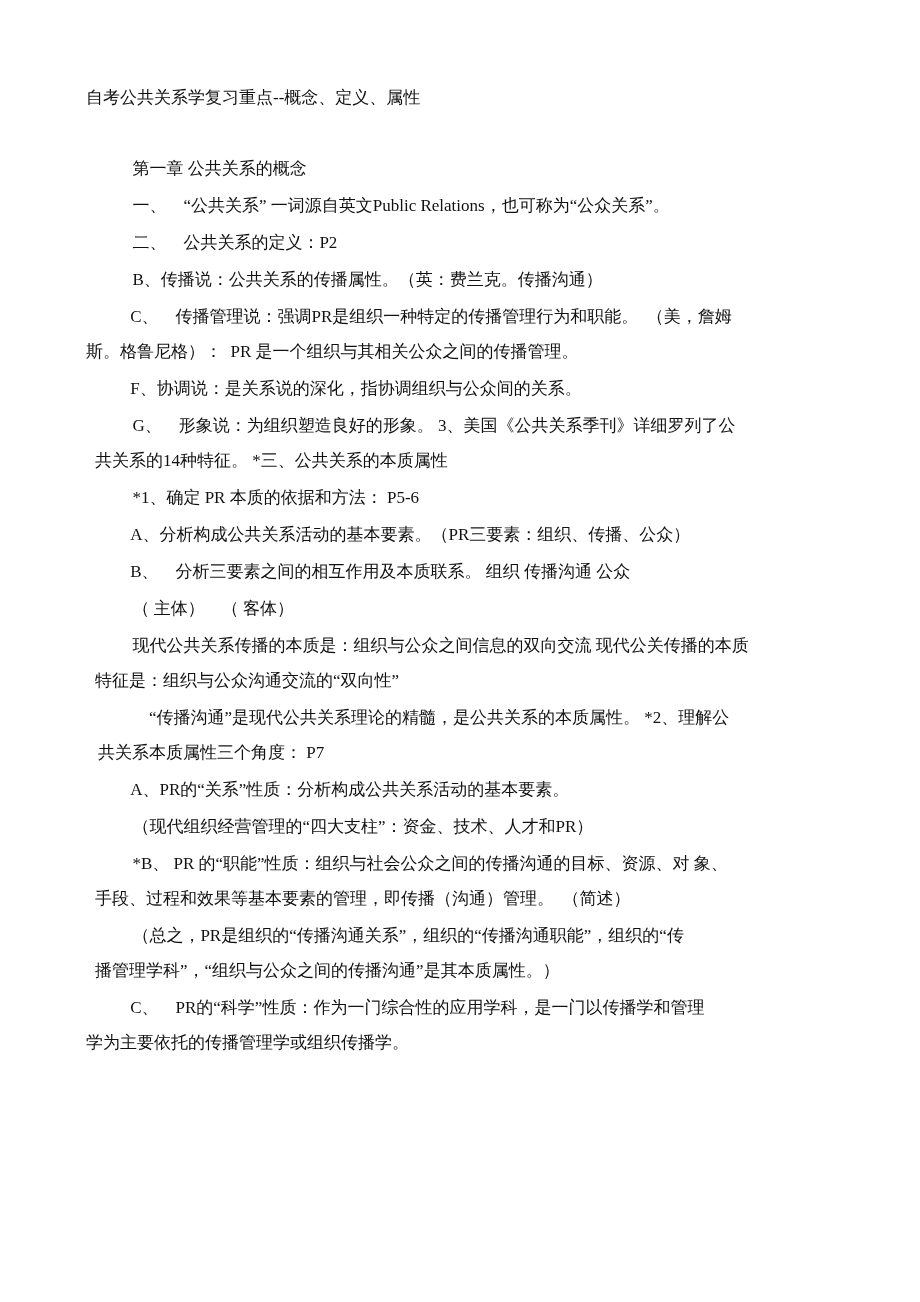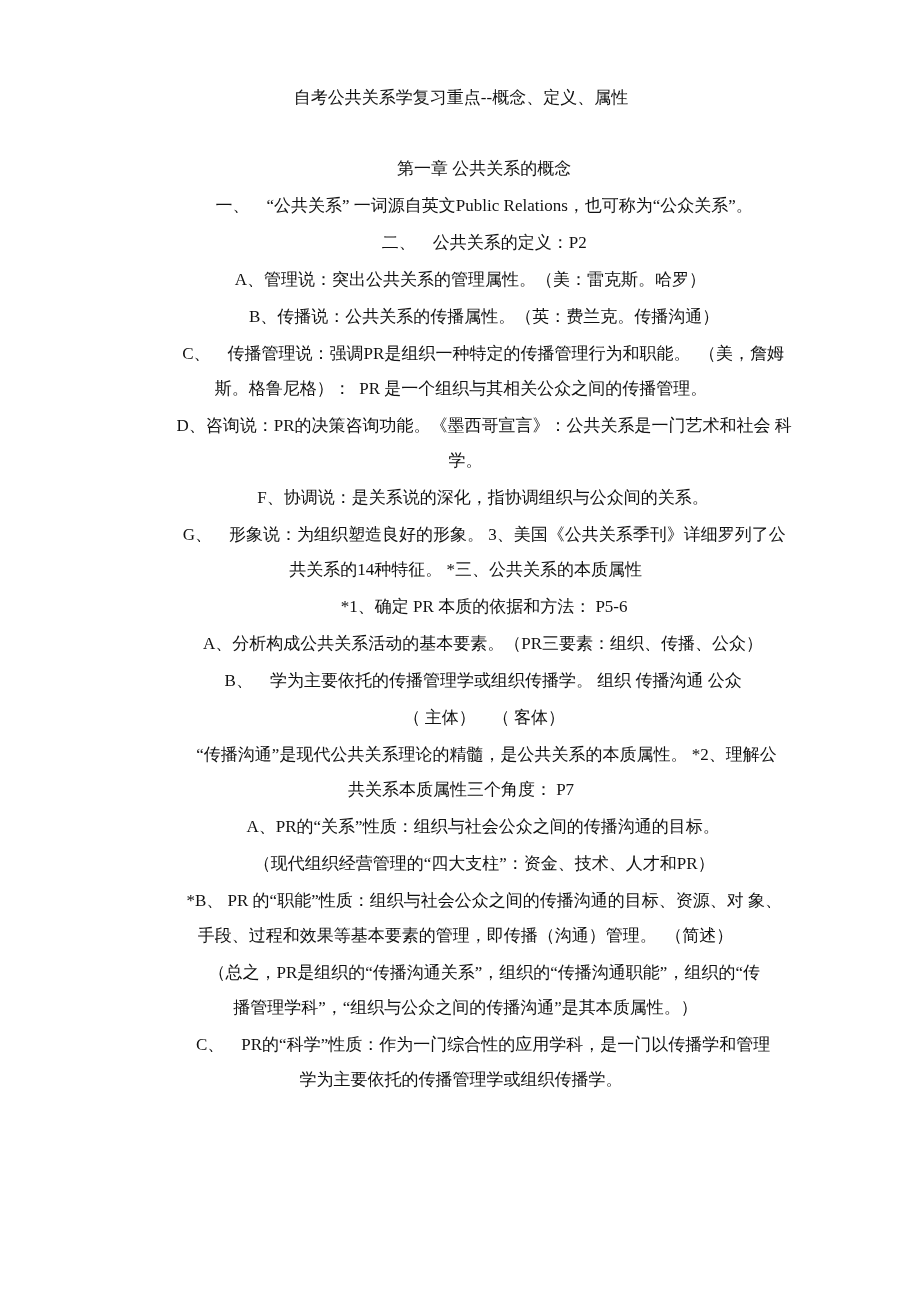--- a/index.html
+++ b/index.html
@@ -1,15 +1,15 @@
 <!DOCTYPE html>
 <html><head>
 <meta charset="utf-8">
 <style>
-  * { box-sizing: border-box; text-align: center; }
+  * { box-sizing: border-box; }
   html, body { margin: 0; padding: 0; }
   body {
     width: 920px;
     min-height: 1302px;
     background: #ffffff;
     font-family: "Liberation Serif", "DejaVu Serif", serif;
   }
   .page {
     width: 920px;
     min-height: 1302px;
@@ -21,47 +21,46 @@
   .para {
     margin: 0 0 2px 0;
     white-space: pre-wrap;
     word-break: break-all;
   }
   .title-para { margin-bottom: 36px; }
   .ind-0  { text-indent: 0; }
   .ind-1  { text-indent: 1.1em; }
   .ind-2  { text-indent: 2.2em; margin-left: 9px; }
   .ind-25 { text-indent: 2.6em; }
-  .ind-3  { text-indent: 3.0em; }
+  .ind-3  { text-indent: 3.0em; margin-left: 12px; }
 </style>
 </head>
 <body>
 
 <div class="page">
   <p class="para ind-0 title-para">自考公共关系学复习重点--概念、定义、属性</p>
 
   <p class="para ind-2">第一章 公共关系的概念</p>
   <p class="para ind-2">一、    “公共关系” 一词源自英文Public Relations，也可称为“公众关系”。</p>
   <p class="para ind-2">二、    公共关系的定义：P2</p>
-  <p class="para ind-1">A、管理说：突出公共关系的管理属性。（美：雷克斯。哈罗）</p>
   <p class="para ind-2">B、传播说：公共关系的传播属性。（英：费兰克。传播沟通）</p>
   <p class="para ind-25">C、    传播管理说：强调PR是组织一种特定的传播管理行为和职能。  （美，詹姆
 斯。格鲁尼格）：  PR 是一个组织与其相关公众之间的传播管理。</p>
-  <p class="para ind-2">D、咨询说：PR的决策咨询功能。《墨西哥宣言》：公共关系是一门艺术和社会 科
-学。</p>
   <p class="para ind-25">F、协调说：是关系说的深化，指协调组织与公众间的关系。</p>
   <p class="para ind-2">G、    形象说：为组织塑造良好的形象。 3、美国《公共关系季刊》详细罗列了公
 共关系的14种特征。 *三、公共关系的本质属性</p>
   <p class="para ind-2">*1、确定 PR 本质的依据和方法： P5-6</p>
   <p class="para ind-25">A、分析构成公共关系活动的基本要素。（PR三要素：组织、传播、公众）</p>
-  <p class="para ind-25">B、    学为主要依托的传播管理学或组织传播学。 组织 传播沟通 公众</p>
+  <p class="para ind-25">B、    分析三要素之间的相互作用及本质联系。 组织 传播沟通 公众</p>
   <p class="para ind-2">（ 主体）    （ 客体）</p>
+  <p class="para ind-2">现代公共关系传播的本质是：组织与公众之间信息的双向交流 现代公关传播的本质
+特征是：组织与公众沟通交流的“双向性”</p>
   <p class="para ind-3">“传播沟通”是现代公共关系理论的精髓，是公共关系的本质属性。 *2、理解公
 共关系本质属性三个角度： P7</p>
-  <p class="para ind-25">A、PR的“关系”性质：组织与社会公众之间的传播沟通的目标。</p>
+  <p class="para ind-25">A、PR的“关系”性质：分析构成公共关系活动的基本要素。</p>
   <p class="para ind-2">（现代组织经营管理的“四大支柱”：资金、技术、人才和PR）</p>
   <p class="para ind-2">*B、 PR 的“职能”性质：组织与社会公众之间的传播沟通的目标、资源、对 象、
 手段、过程和效果等基本要素的管理，即传播（沟通）管理。  （简述）</p>
   <p class="para ind-2">（总之，PR是组织的“传播沟通关系”，组织的“传播沟通职能”，组织的“传
 播管理学科”，“组织与公众之间的传播沟通”是其本质属性。）</p>
   <p class="para ind-25">C、    PR的“科学”性质：作为一门综合性的应用学科，是一门以传播学和管理
 学为主要依托的传播管理学或组织传播学。</p>
 </div>
 
 </body></html>

